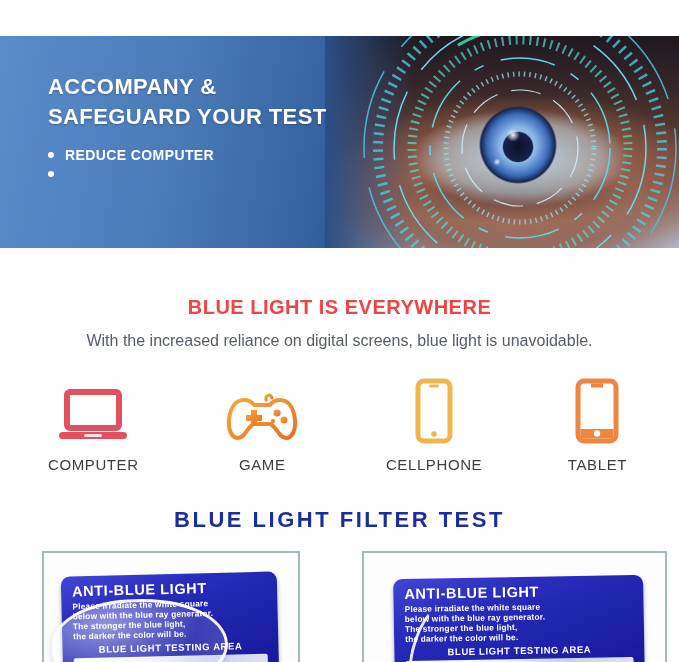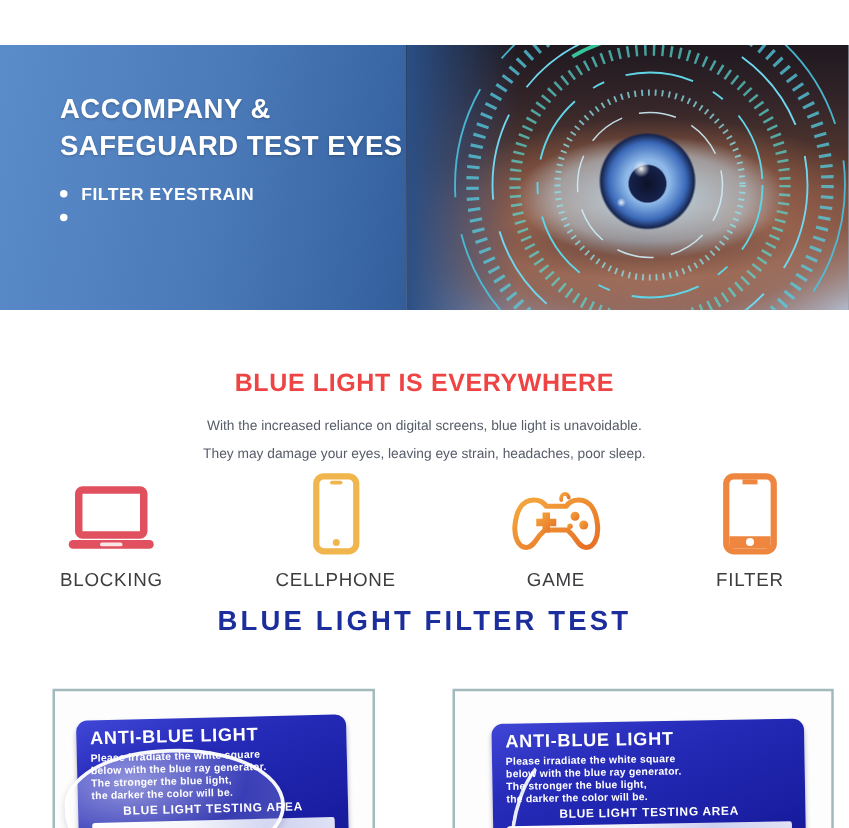--- a/index.html
+++ b/index.html
@@ -26,31 +26,31 @@
   .banner-text{position:absolute;left:48px;top:36px;color:#fff;}
   .banner-title{margin:0;font-size:22px;line-height:1.35;font-weight:bold;letter-spacing:.4px;
       text-shadow:0 1px 2px rgba(0,0,0,.25);}
   .banner-bullets{list-style:none;margin:16px 0 0 0;padding:0;}
   .banner-bullets li{display:flex;align-items:center;margin-bottom:8px;font-size:14px;font-weight:bold;letter-spacing:.4px;}
   .dot{width:6px;height:6px;border-radius:50%;background:#fff;margin-right:11px;flex:0 0 auto;}
 
   
   .everywhere{position:absolute;left:0;top:212px;width:679px;text-align:center;}
   .everywhere-title{margin:48px 0 0 0;font-size:20px;font-weight:bold;color:#ef4444;letter-spacing:.5px;}
-  .everywhere-text{margin:11px 0 0 0;font-size:11px;line-height:22px;color:#565c68;}
+  .everywhere-text{margin:11px 0 0 0;font-size:16px;line-height:22px;color:#565c68;}
 
   
   .devices{position:absolute;left:0;top:338px;width:679px;display:flex;
            padding:0 52px 0 48px;box-sizing:border-box;justify-content:space-between;}
   .device{display:flex;flex-direction:column;align-items:center;}
   .device-icon{height:70px;display:flex;align-items:flex-end;justify-content:center;}
   .device-label{margin-top:12px;font-size:15px;color:#3d3d40;letter-spacing:.6px;}
 
   
-  .filter-title{position:absolute;left:0;top:448px;width:679px;margin:0;text-align:center;
+  .filter-title{position:absolute;left:0;top:471px;width:679px;margin:0;text-align:center;
       font-size:22px;font-weight:bold;color:#1c2e9c;letter-spacing:2.5px;}
   .cards-row{position:absolute;left:0;top:515px;width:679px;display:flex;}
   .photo-box{position:relative;height:138px;border:2px solid #a3babd;background:#fdfdfd;
       margin:0;overflow:hidden;}
   .box-left{margin-left:42px;width:254px;}
   .box-right{margin-left:62px;width:301px;}
   .blue-card{position:absolute;color:#fff;border-radius:9px;
       background:linear-gradient(160deg,#4046d6 0%,#272cba 30%,#1b20a6 72%,#141896 100%);
       box-shadow:0 3px 4px rgba(20,20,60,.35);padding:7px 11px 8px;box-sizing:border-box;}
   .card-a{left:18px;top:21px;width:216px;height:106px;transform:rotate(-1.4deg);}
@@ -83,58 +83,48 @@
           <circle cx="195" cy="112" r="108" stroke="#59dcd4" stroke-width="9" stroke-dasharray="2 5" opacity=".7"></circle>
           <circle cx="195" cy="112" r="126" stroke="#6fd8f0" stroke-width="1.5" stroke-dasharray="70 26"></circle>
           <circle cx="195" cy="112" r="142" stroke="#54cfe4" stroke-width="10" stroke-dasharray="2.5 6" opacity=".75"></circle>
           <circle cx="195" cy="112" r="156" stroke="#49c2dd" stroke-width="1.5" stroke-dasharray="90 30" opacity=".9"></circle>
           <circle cx="195" cy="112" r="150" stroke="#35e6a6" stroke-width="4" stroke-dasharray="70 880" stroke-dashoffset="-240" opacity=".9"></circle>
           <circle cx="195" cy="112" r="120" stroke="#3ae0b0" stroke-width="3" stroke-dasharray="55 700" stroke-dashoffset="-500" opacity=".85"></circle>
         </g>
       </svg>
     </div>
     <div class="banner-text">
-      <h1 class="banner-title"><span>ACCOMPANY &amp;</span><br><span>SAFEGUARD TEST EYES</span></h1>
+      <h1 class="banner-title"><span>ACCOMPANY &amp;</span><br><span>SAFEGUARD YOUR TEST</span></h1>
       <ul class="banner-bullets">
         <li>
             <span class="dot"></span>
-            <span>FILTER EYESTRAIN</span>
+            <span>REDUCE COMPUTER</span>
           </li>
         <li>
             <span class="dot"></span>
           </li>
       </ul>
     </div>
   </header>
 
   <section class="everywhere">
     <h2 class="everywhere-title">BLUE LIGHT IS EVERYWHERE</h2>
-    <p class="everywhere-text"><span>With the increased reliance on digital screens, blue light is unavoidable.</span><br><span>They may damage your eyes, leaving eye strain, headaches, poor sleep.</span></p>
+    <p class="everywhere-text"><span>With the increased reliance on digital screens, blue light is unavoidable.</span><br></p>
   </section>
 
   <div class="devices">
     <div class="device">
       <div class="device-icon">
         <svg width="72" height="56" viewBox="0 0 72 56">
           <rect x="10" y="4" width="52" height="36" rx="3" fill="#fff" stroke="#e0505e" stroke-width="6"></rect>
           <rect x="2" y="44" width="68" height="7" rx="3.5" fill="#e0505e"></rect>
           <rect x="27" y="46" width="18" height="3" rx="1.5" fill="#fff" opacity=".85"></rect>
         </svg>
       </div>
-      <div class="device-label">BLOCKING</div>
-    </div>
-    <div class="device">
-      <div class="device-icon">
-        <svg width="40" height="66" viewBox="0 0 40 66">
-          <rect x="4" y="3" width="32" height="60" rx="6" fill="#fff" stroke="#f1b54e" stroke-width="5"></rect>
-          <rect x="15" y="6.5" width="10" height="3" rx="1.5" fill="#f1b54e"></rect>
-          <circle cx="20" cy="56" r="2.8" fill="#f1b54e"></circle>
-        </svg>
-      </div>
-      <div class="device-label">CELLPHONE</div>
+      <div class="device-label">COMPUTER</div>
     </div>
     <div class="device">
       <div class="device-icon">
         <svg width="76" height="52" viewBox="0 0 76 52">
           <defs>
             <linearGradient id="gp" x1="0" y1="0" x2="1" y2="1">
               <stop offset="0" stop-color="#f5a93f"></stop>
                 <stop offset="1" stop-color="#e66f24"></stop>
             </linearGradient>
           </defs>
@@ -143,28 +133,38 @@
           <path d="M22,23 h5 v-5 h6 v5 h5 v6 h-5 v5 h-6 v-5 h-5 z" fill="url(#gp)"></path>
           <circle cx="53" cy="21" r="3.6" fill="url(#gp)"></circle>
           <circle cx="60" cy="28" r="3.6" fill="url(#gp)"></circle>
           <circle cx="49" cy="29" r="2.2" fill="url(#gp)"></circle>
         </svg>
       </div>
       <div class="device-label">GAME</div>
     </div>
     <div class="device">
       <div class="device-icon">
+        <svg width="40" height="66" viewBox="0 0 40 66">
+          <rect x="4" y="3" width="32" height="60" rx="6" fill="#fff" stroke="#f1b54e" stroke-width="5"></rect>
+          <rect x="15" y="6.5" width="10" height="3" rx="1.5" fill="#f1b54e"></rect>
+          <circle cx="20" cy="56" r="2.8" fill="#f1b54e"></circle>
+        </svg>
+      </div>
+      <div class="device-label">CELLPHONE</div>
+    </div>
+    <div class="device">
+      <div class="device-icon">
         <svg width="46" height="66" viewBox="0 0 46 66">
           <rect x="4" y="3" width="38" height="60" rx="6" fill="#fff" stroke="#ee8640" stroke-width="5"></rect>
           <rect x="17" y="5.5" width="12" height="4" fill="#ee8640"></rect>
           <rect x="6.5" y="51" width="33" height="9.5" fill="#ee8640"></rect>
           <circle cx="23" cy="55.5" r="3.2" fill="#fff"></circle>
         </svg>
       </div>
-      <div class="device-label">FILTER</div>
+      <div class="device-label">TABLET</div>
     </div>
   </div>
 
   <h2 class="filter-title">BLUE LIGHT FILTER TEST</h2>
 
   <div class="cards-row">
     <figure class="photo-box box-left">
       <div class="blue-card card-a">
         <div class="card-title">ANTI-BLUE LIGHT</div>
         <div class="card-body">

